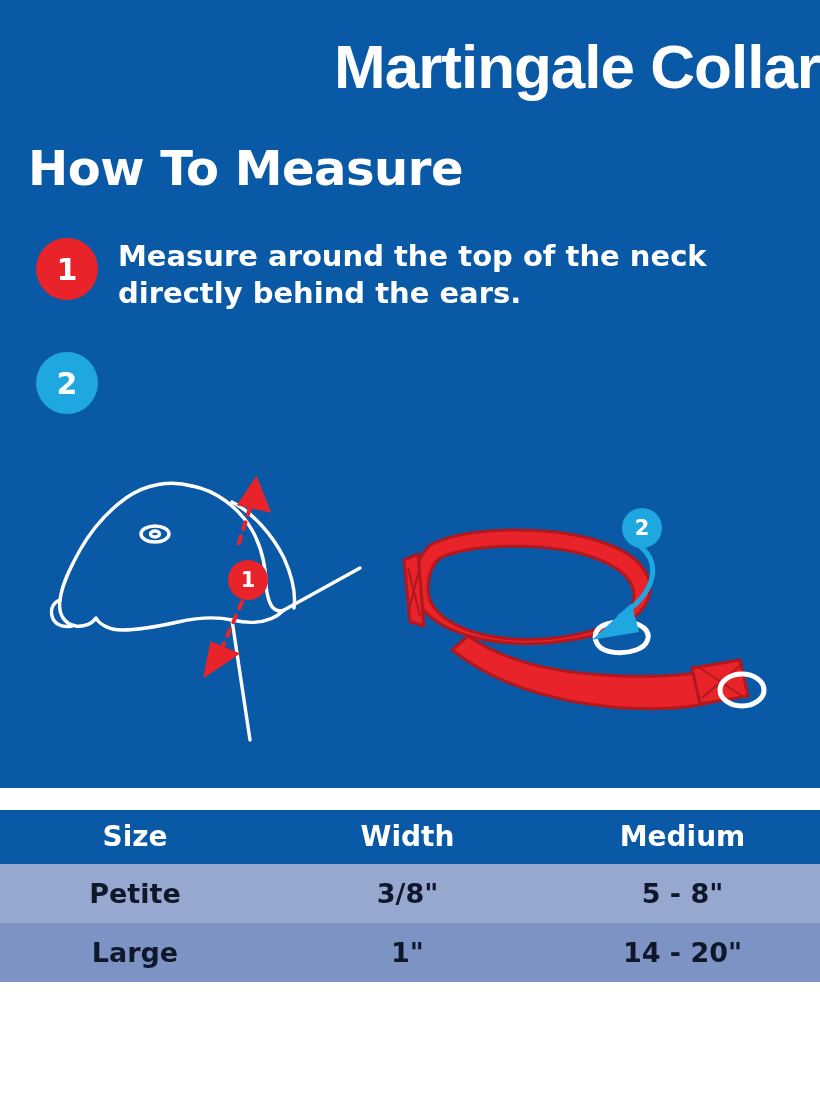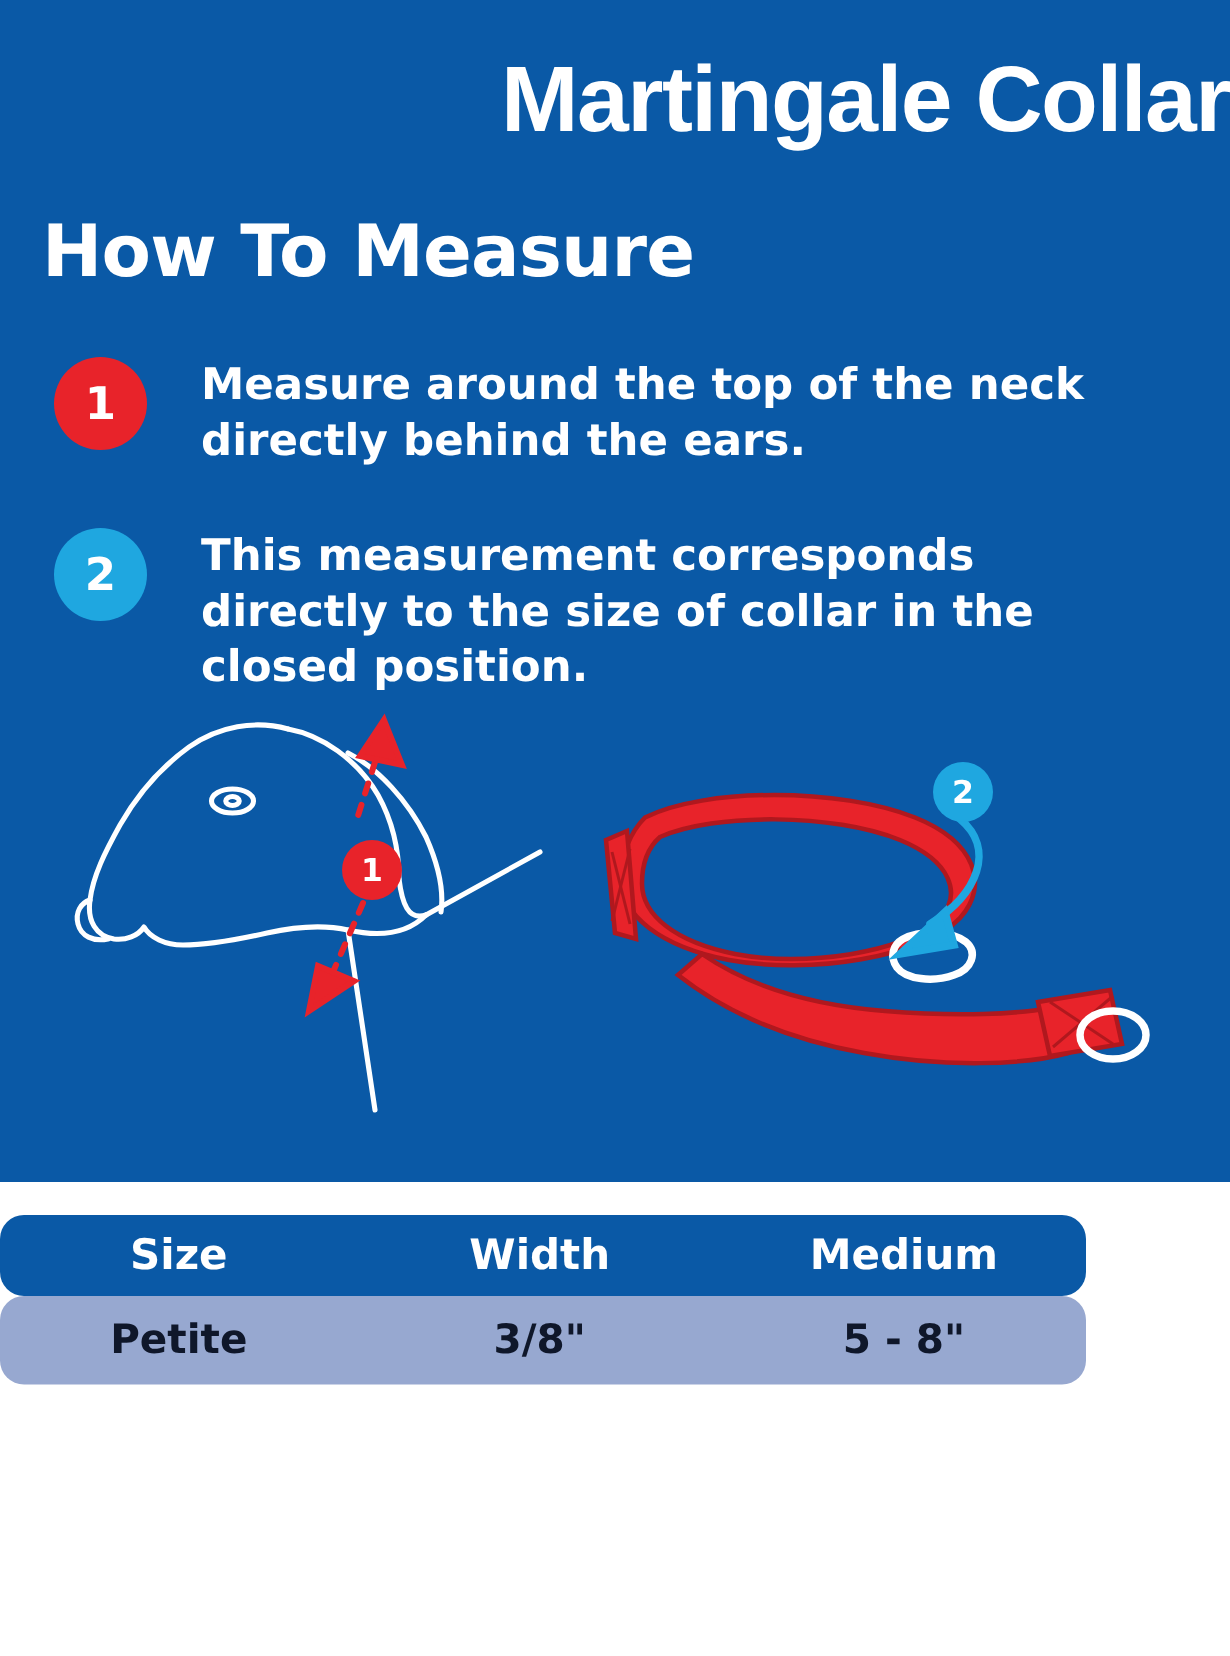--- a/index.html
+++ b/index.html
@@ -71,21 +71,21 @@
     font-weight: bold;
     display: flex;
     align-items: center;
     justify-content: center;
     font-family: "DejaVu Sans", sans-serif;
   }
   .badge-red { background: #e8232a; }
   .badge-cyan { background: #1fa7e0; }
 
   .step-text {
-    margin-left: 36px;
+    margin-left: 20px;
     color: #ffffff;
     font-size: 29px;
     font-weight: bold;
     line-height: 1.28;
     width: 650px;
     font-family: "DejaVu Sans", sans-serif;
   }
 
   
   .illustration {
@@ -124,23 +124,22 @@
 
   
   .table {
     position: absolute;
     left: 0;
     top: 810px;
     width: 820px;
   }
   .trow {
     display: flex;
-    width: 724px;
+    width: 820px;
     align-items: center;
-    border-radius: 16px;
   }
   .trow > div {
     text-align: center;
     font-weight: bold;
     font-family: "DejaVu Sans", sans-serif;
   }
   .c1 { width: 270px; }
   .c2 { width: 275px; }
   .c3 { width: 275px; }
 
@@ -174,21 +173,20 @@
     <div class="title">Martingale Collar</div>
     <div class="subtitle">How To Measure</div>
 
     <div class="step step-1">
       <div class="badge badge-red">1</div>
       <div class="step-text">Measure around the top of the neck directly behind the ears.</div>
     </div>
 
     <div class="step step-2">
       <div class="badge badge-cyan">2</div>
-      <div class="step-text">This measurement corresponds directly to the size of collar in the closed position.</div>
     </div>
 
     <div class="illustration">
 
       <svg width="820" height="338" viewBox="0 0 820 338">
 
         <g fill="none" stroke="#ffffff" stroke-width="3.4" stroke-linecap="round" stroke-linejoin="round">
           <path d="M192 36 C170 30 146 34 126 48 C108 61 92 79 80 100
                    C70 118 62 134 60 150 C58 164 64 174 76 176
                    C84 177 92 174 96 168 C100 175 110 180 122 180
@@ -262,15 +260,20 @@
     </div>
 
     <div class="trow tbody-row row-a">
       <div class="c1">Petite</div>
       <div class="c2">3/8"</div>
       <div class="c3">5 - 8"</div>
     </div>
 
 
 
+    <div class="trow tbody-row row-b">
+      <div class="c1">Large</div>
+      <div class="c2">1"</div>
+      <div class="c3">14 - 20"</div>
+    </div>
   </div>
 
 </div>
 
 </body></html>

